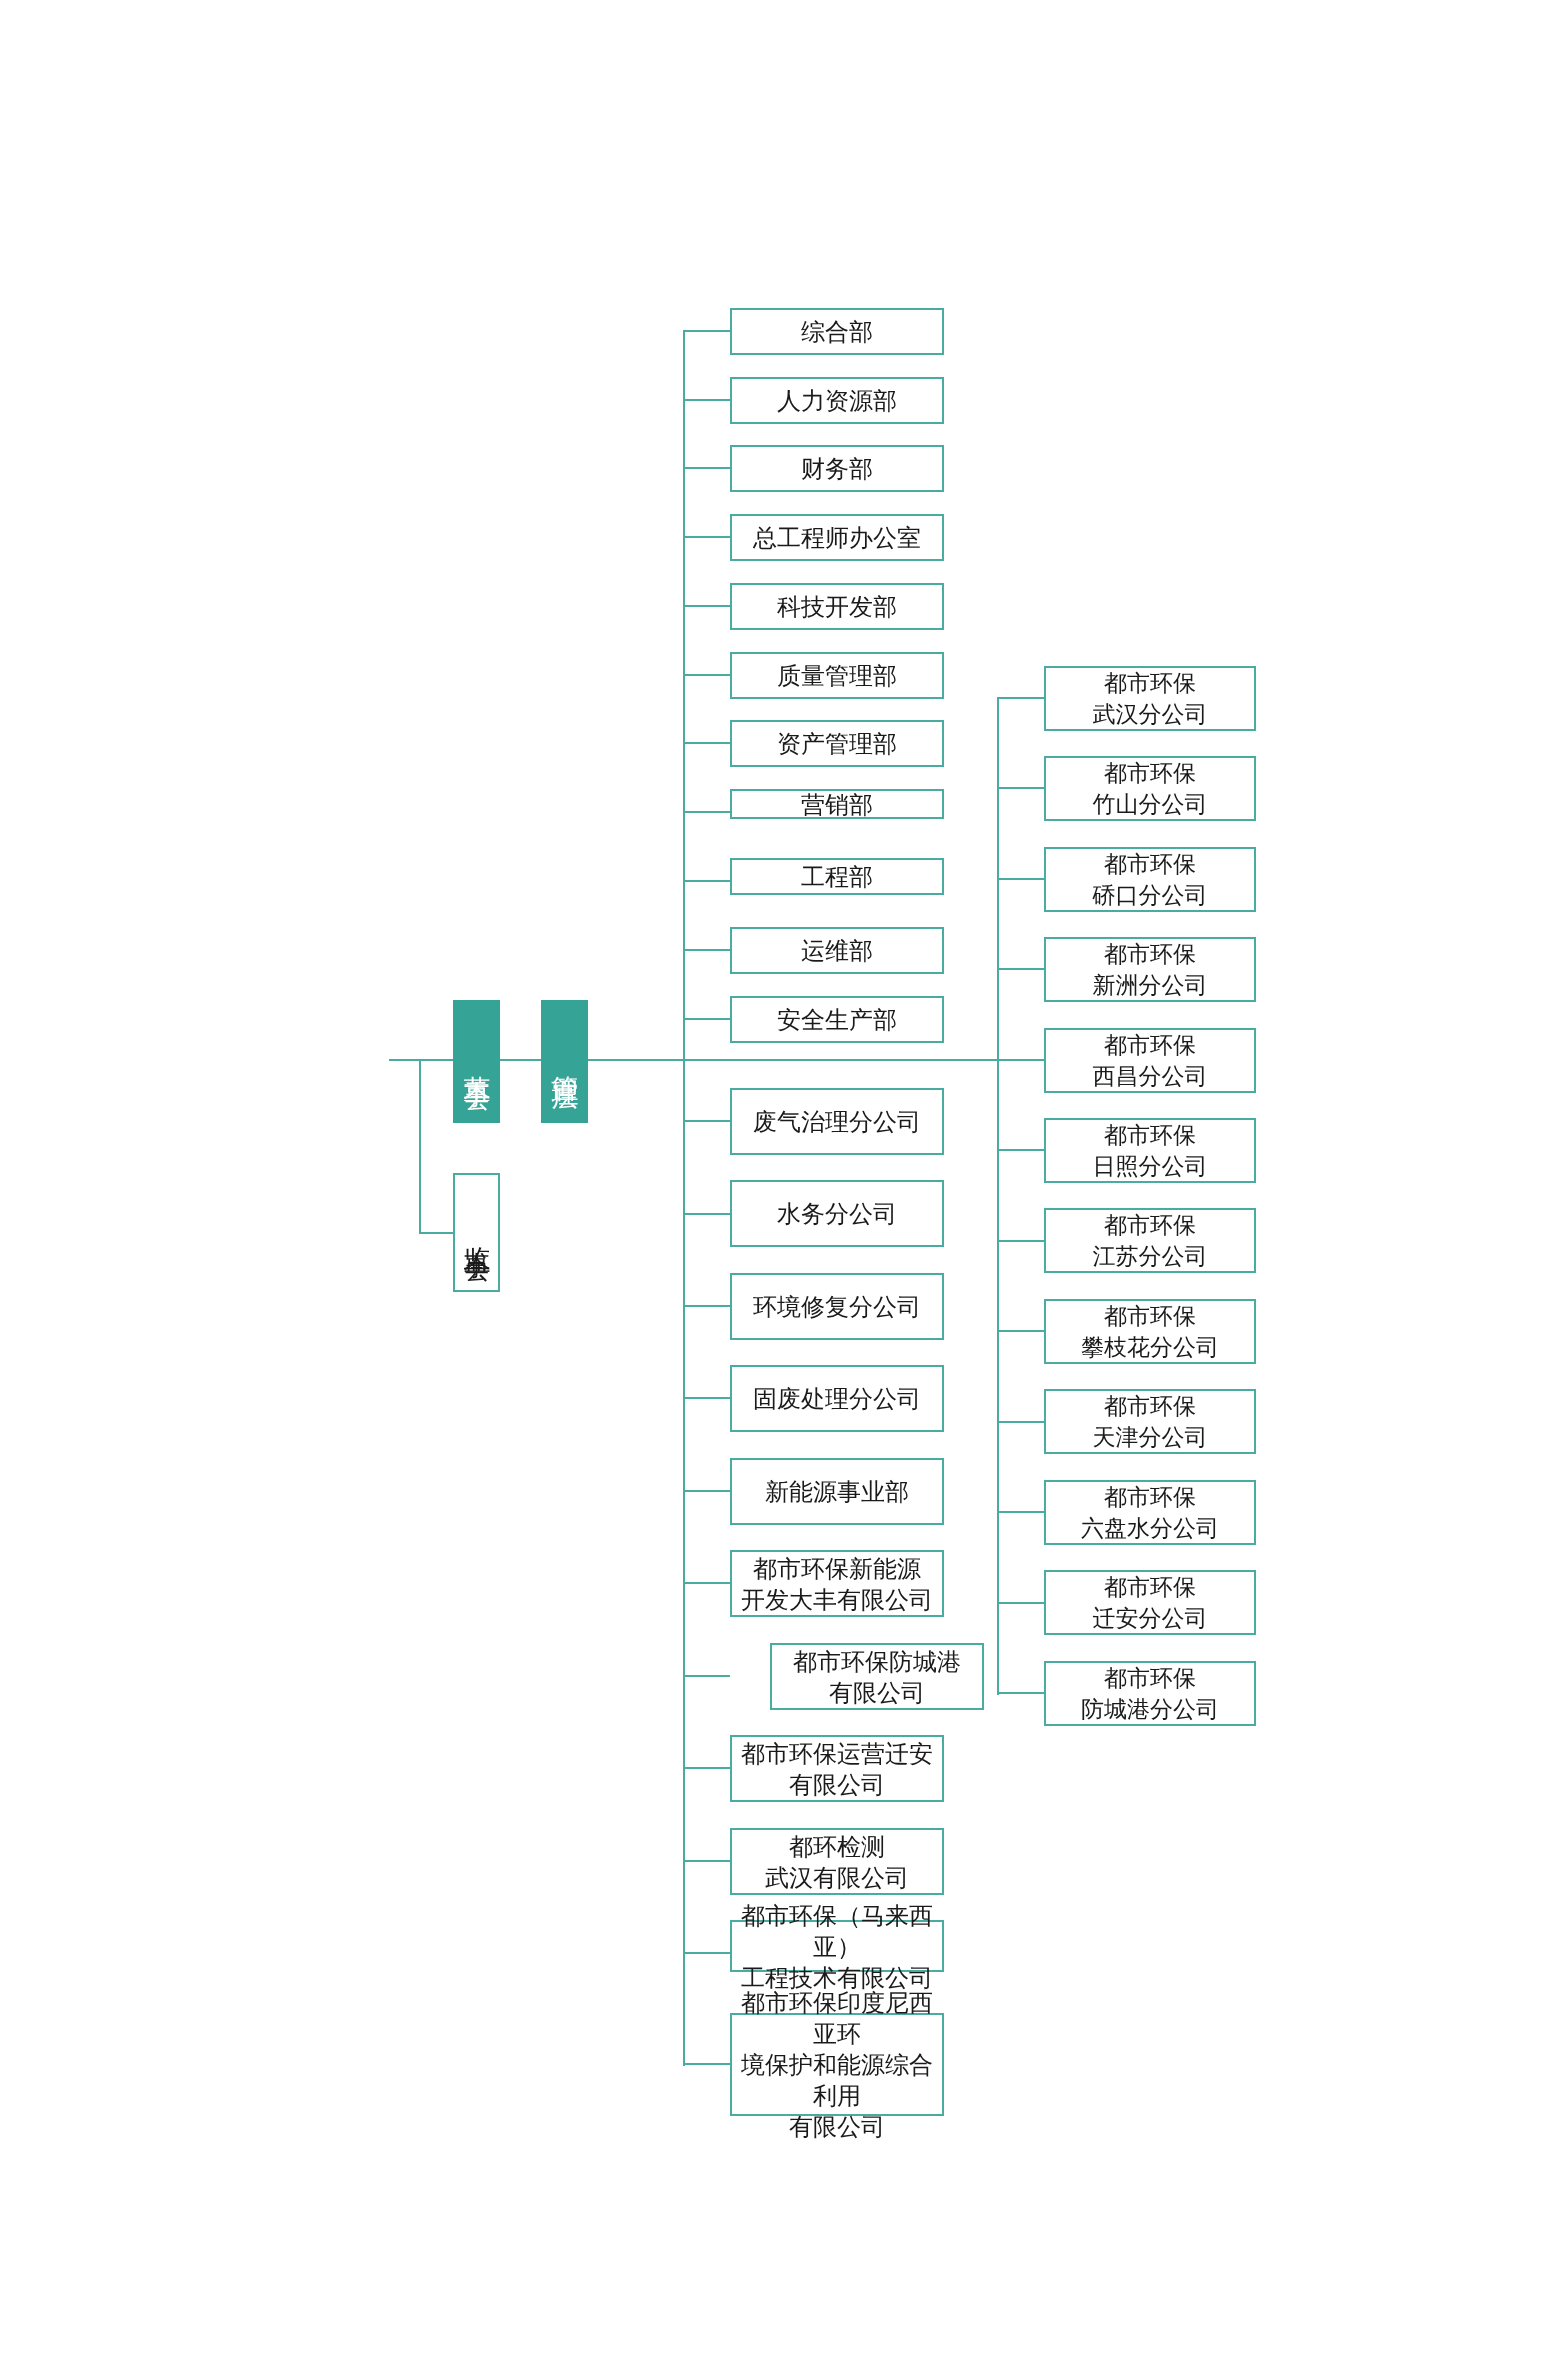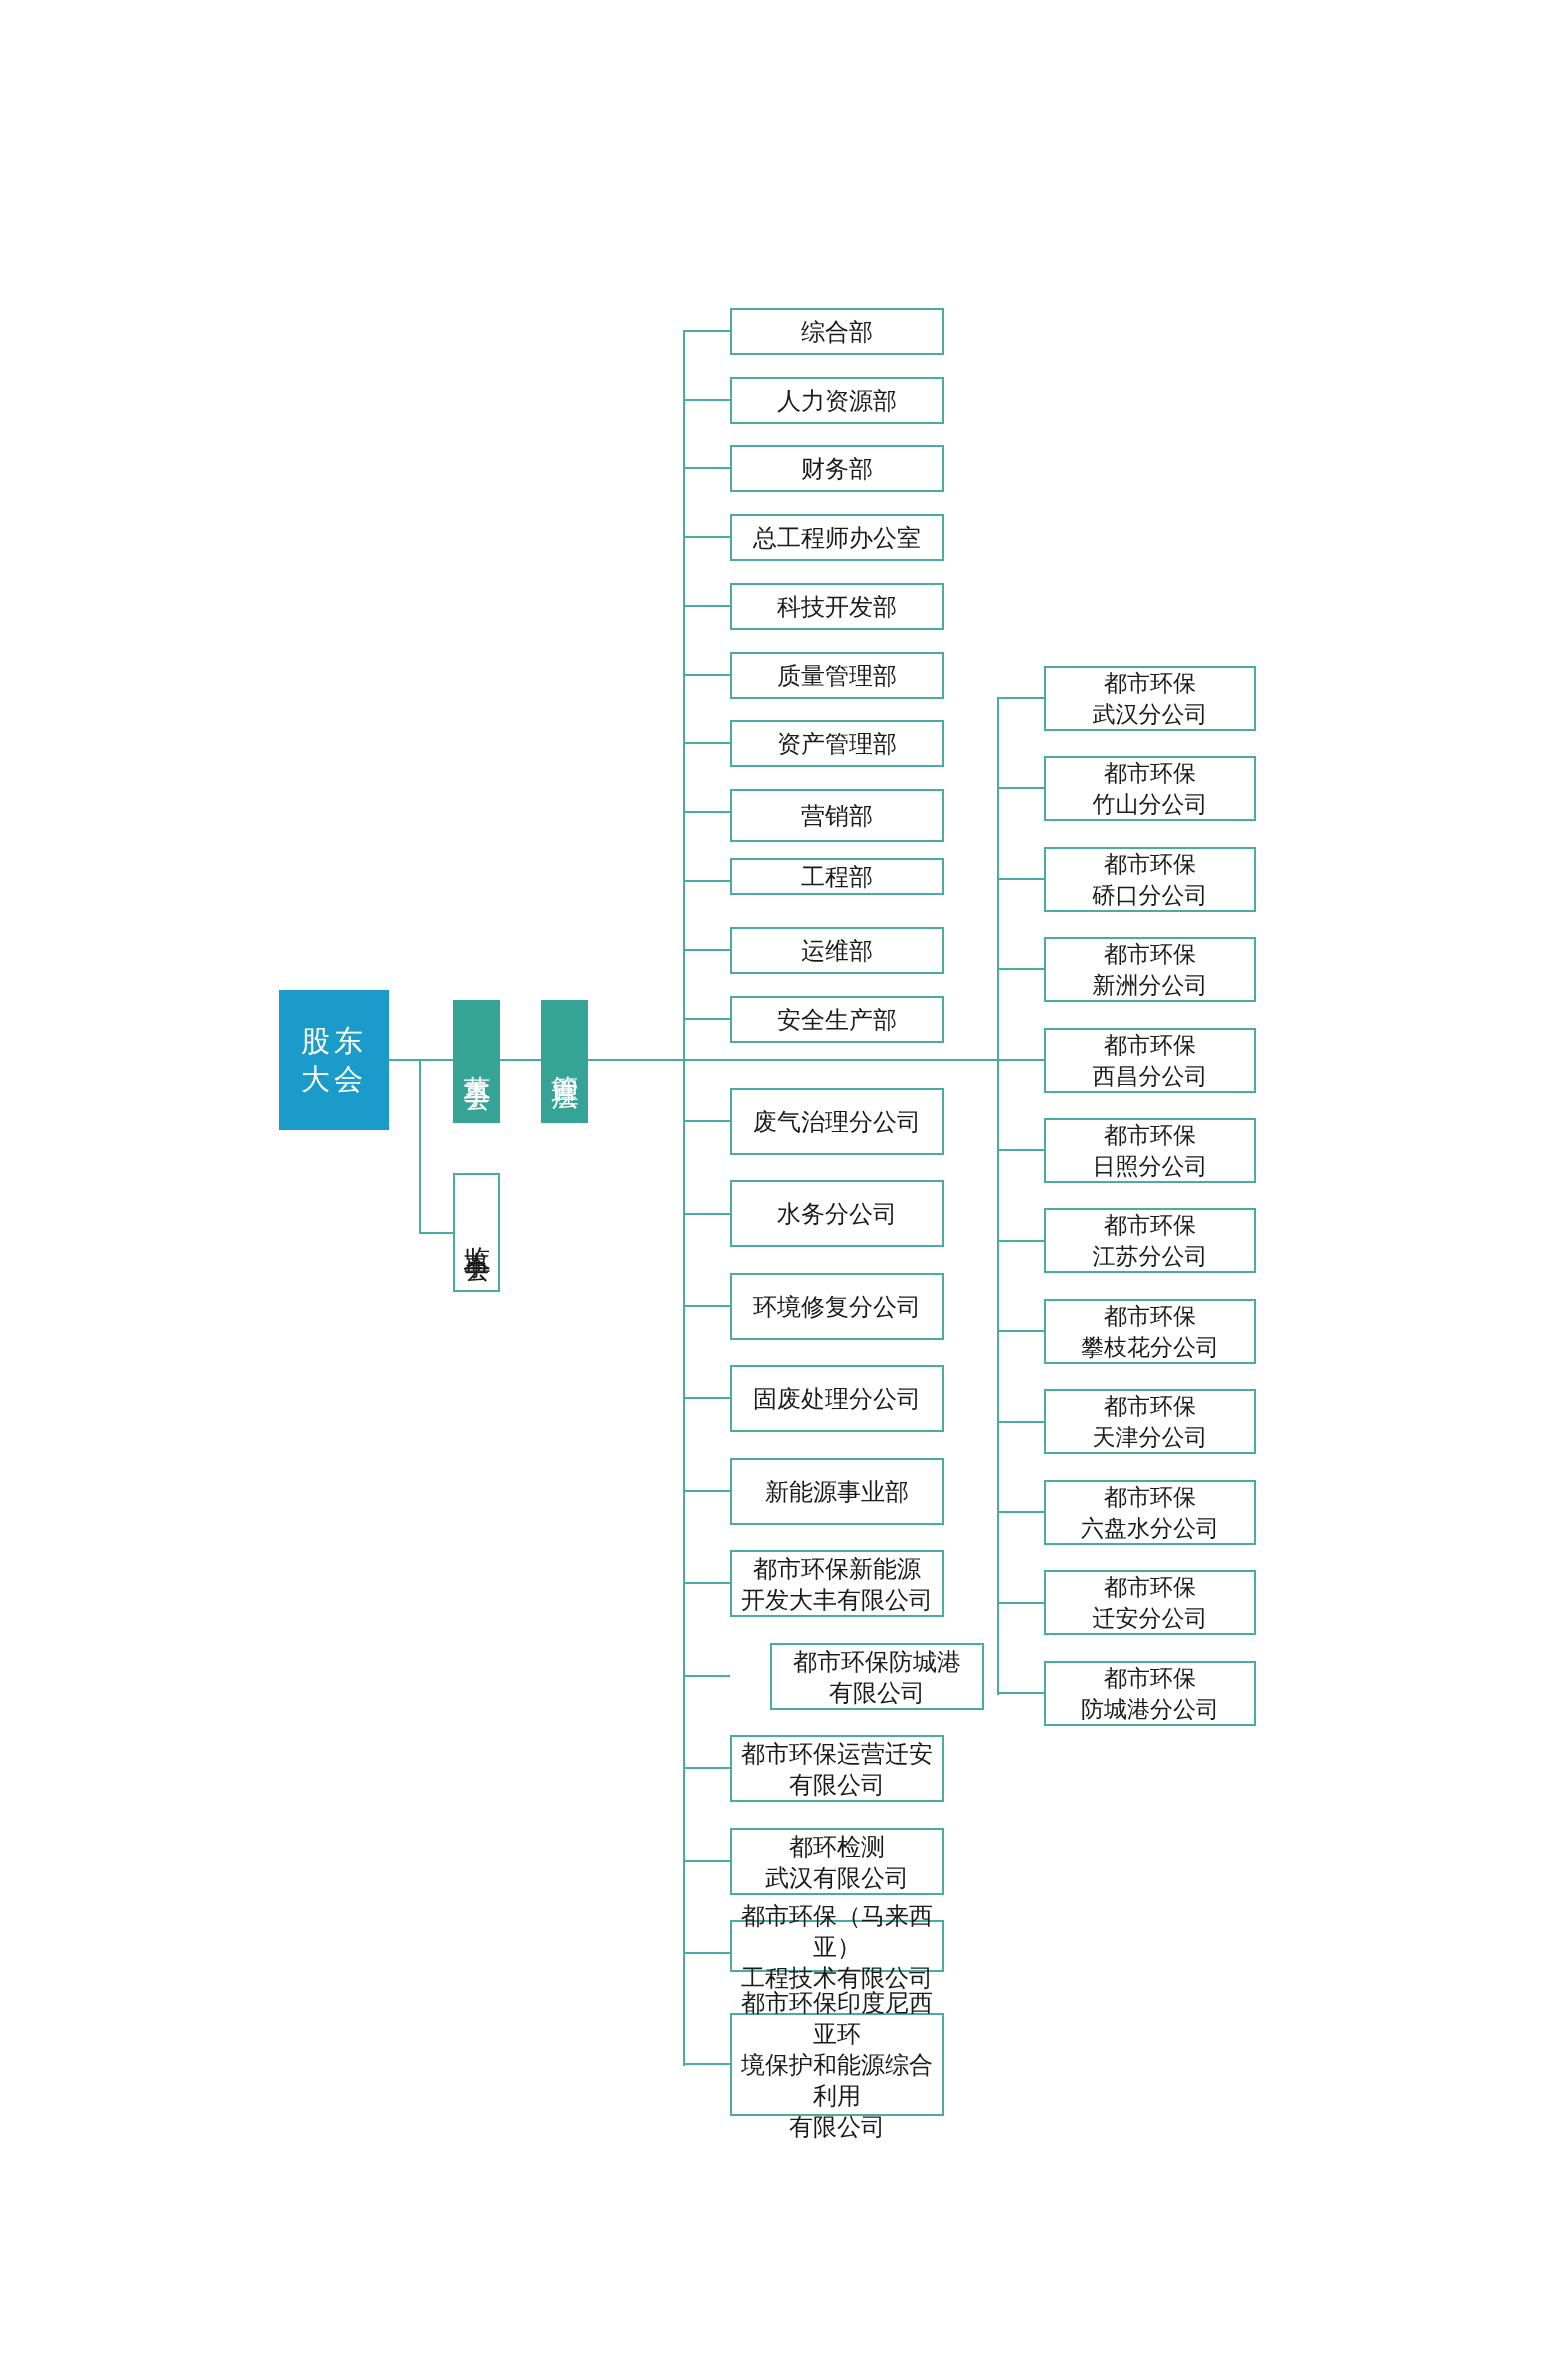--- a/index.html
+++ b/index.html
@@ -64,34 +64,32 @@
   <div class="hline" style="left:997px;top:968px;width:47px;"></div>
   <div class="hline" style="left:997px;top:1059px;width:47px;"></div>
   <div class="hline" style="left:997px;top:1149px;width:47px;"></div>
   <div class="hline" style="left:997px;top:1240px;width:47px;"></div>
   <div class="hline" style="left:997px;top:1330px;width:47px;"></div>
   <div class="hline" style="left:997px;top:1421px;width:47px;"></div>
   <div class="hline" style="left:997px;top:1511px;width:47px;"></div>
   <div class="hline" style="left:997px;top:1602px;width:47px;"></div>
   <div class="hline" style="left:997px;top:1692px;width:47px;"></div>
 
-  <div class="box filled-blue root" style="left:279px;top:990px;width:110px;height:140px;">股东
-大会</div>
   <div class="box filled-teal vertical" style="left:453px;top:1000px;width:47px;height:123px;">董事会</div>
   <div class="box filled-teal vertical" style="left:541px;top:1000px;width:47px;height:123px;">管理层</div>
   <div class="box outlined vertical" style="left:453px;top:1173px;width:47px;height:119px;">监事会</div>
 
   <div class="box outlined dept" style="left:730px;top:308px;width:214px;height:47px;">综合部</div>
   <div class="box outlined dept" style="left:730px;top:377px;width:214px;height:47px;">人力资源部</div>
   <div class="box outlined dept" style="left:730px;top:445px;width:214px;height:47px;">财务部</div>
   <div class="box outlined dept" style="left:730px;top:514px;width:214px;height:47px;">总工程师办公室</div>
   <div class="box outlined dept" style="left:730px;top:583px;width:214px;height:47px;">科技开发部</div>
   <div class="box outlined dept" style="left:730px;top:652px;width:214px;height:47px;">质量管理部</div>
   <div class="box outlined dept" style="left:730px;top:720px;width:214px;height:47px;">资产管理部</div>
-  <div class="box outlined dept" style="left:730px;top:789px;width:214px;height:53px;">营销部</div>
+  <div class="box outlined dept" style="left:730px;top:789px;width:214px;height:30px;">营销部</div>
   <div class="box outlined dept" style="left:730px;top:858px;width:214px;height:37px;">工程部</div>
   <div class="box outlined dept" style="left:730px;top:927px;width:214px;height:47px;">运维部</div>
   <div class="box outlined dept" style="left:730px;top:996px;width:214px;height:47px;">安全生产部</div>
 
   <div class="box outlined sub" style="left:730px;top:1088px;width:214px;height:67px;">废气治理分公司</div>
   <div class="box outlined sub" style="left:730px;top:1180px;width:214px;height:67px;">水务分公司</div>
   <div class="box outlined sub" style="left:730px;top:1273px;width:214px;height:67px;">环境修复分公司</div>
   <div class="box outlined sub" style="left:730px;top:1365px;width:214px;height:67px;">固废处理分公司</div>
   <div class="box outlined sub" style="left:730px;top:1458px;width:214px;height:67px;">新能源事业部</div>
   <div class="box outlined sub" style="left:730px;top:1550px;width:214px;height:67px;">都市环保新能源

